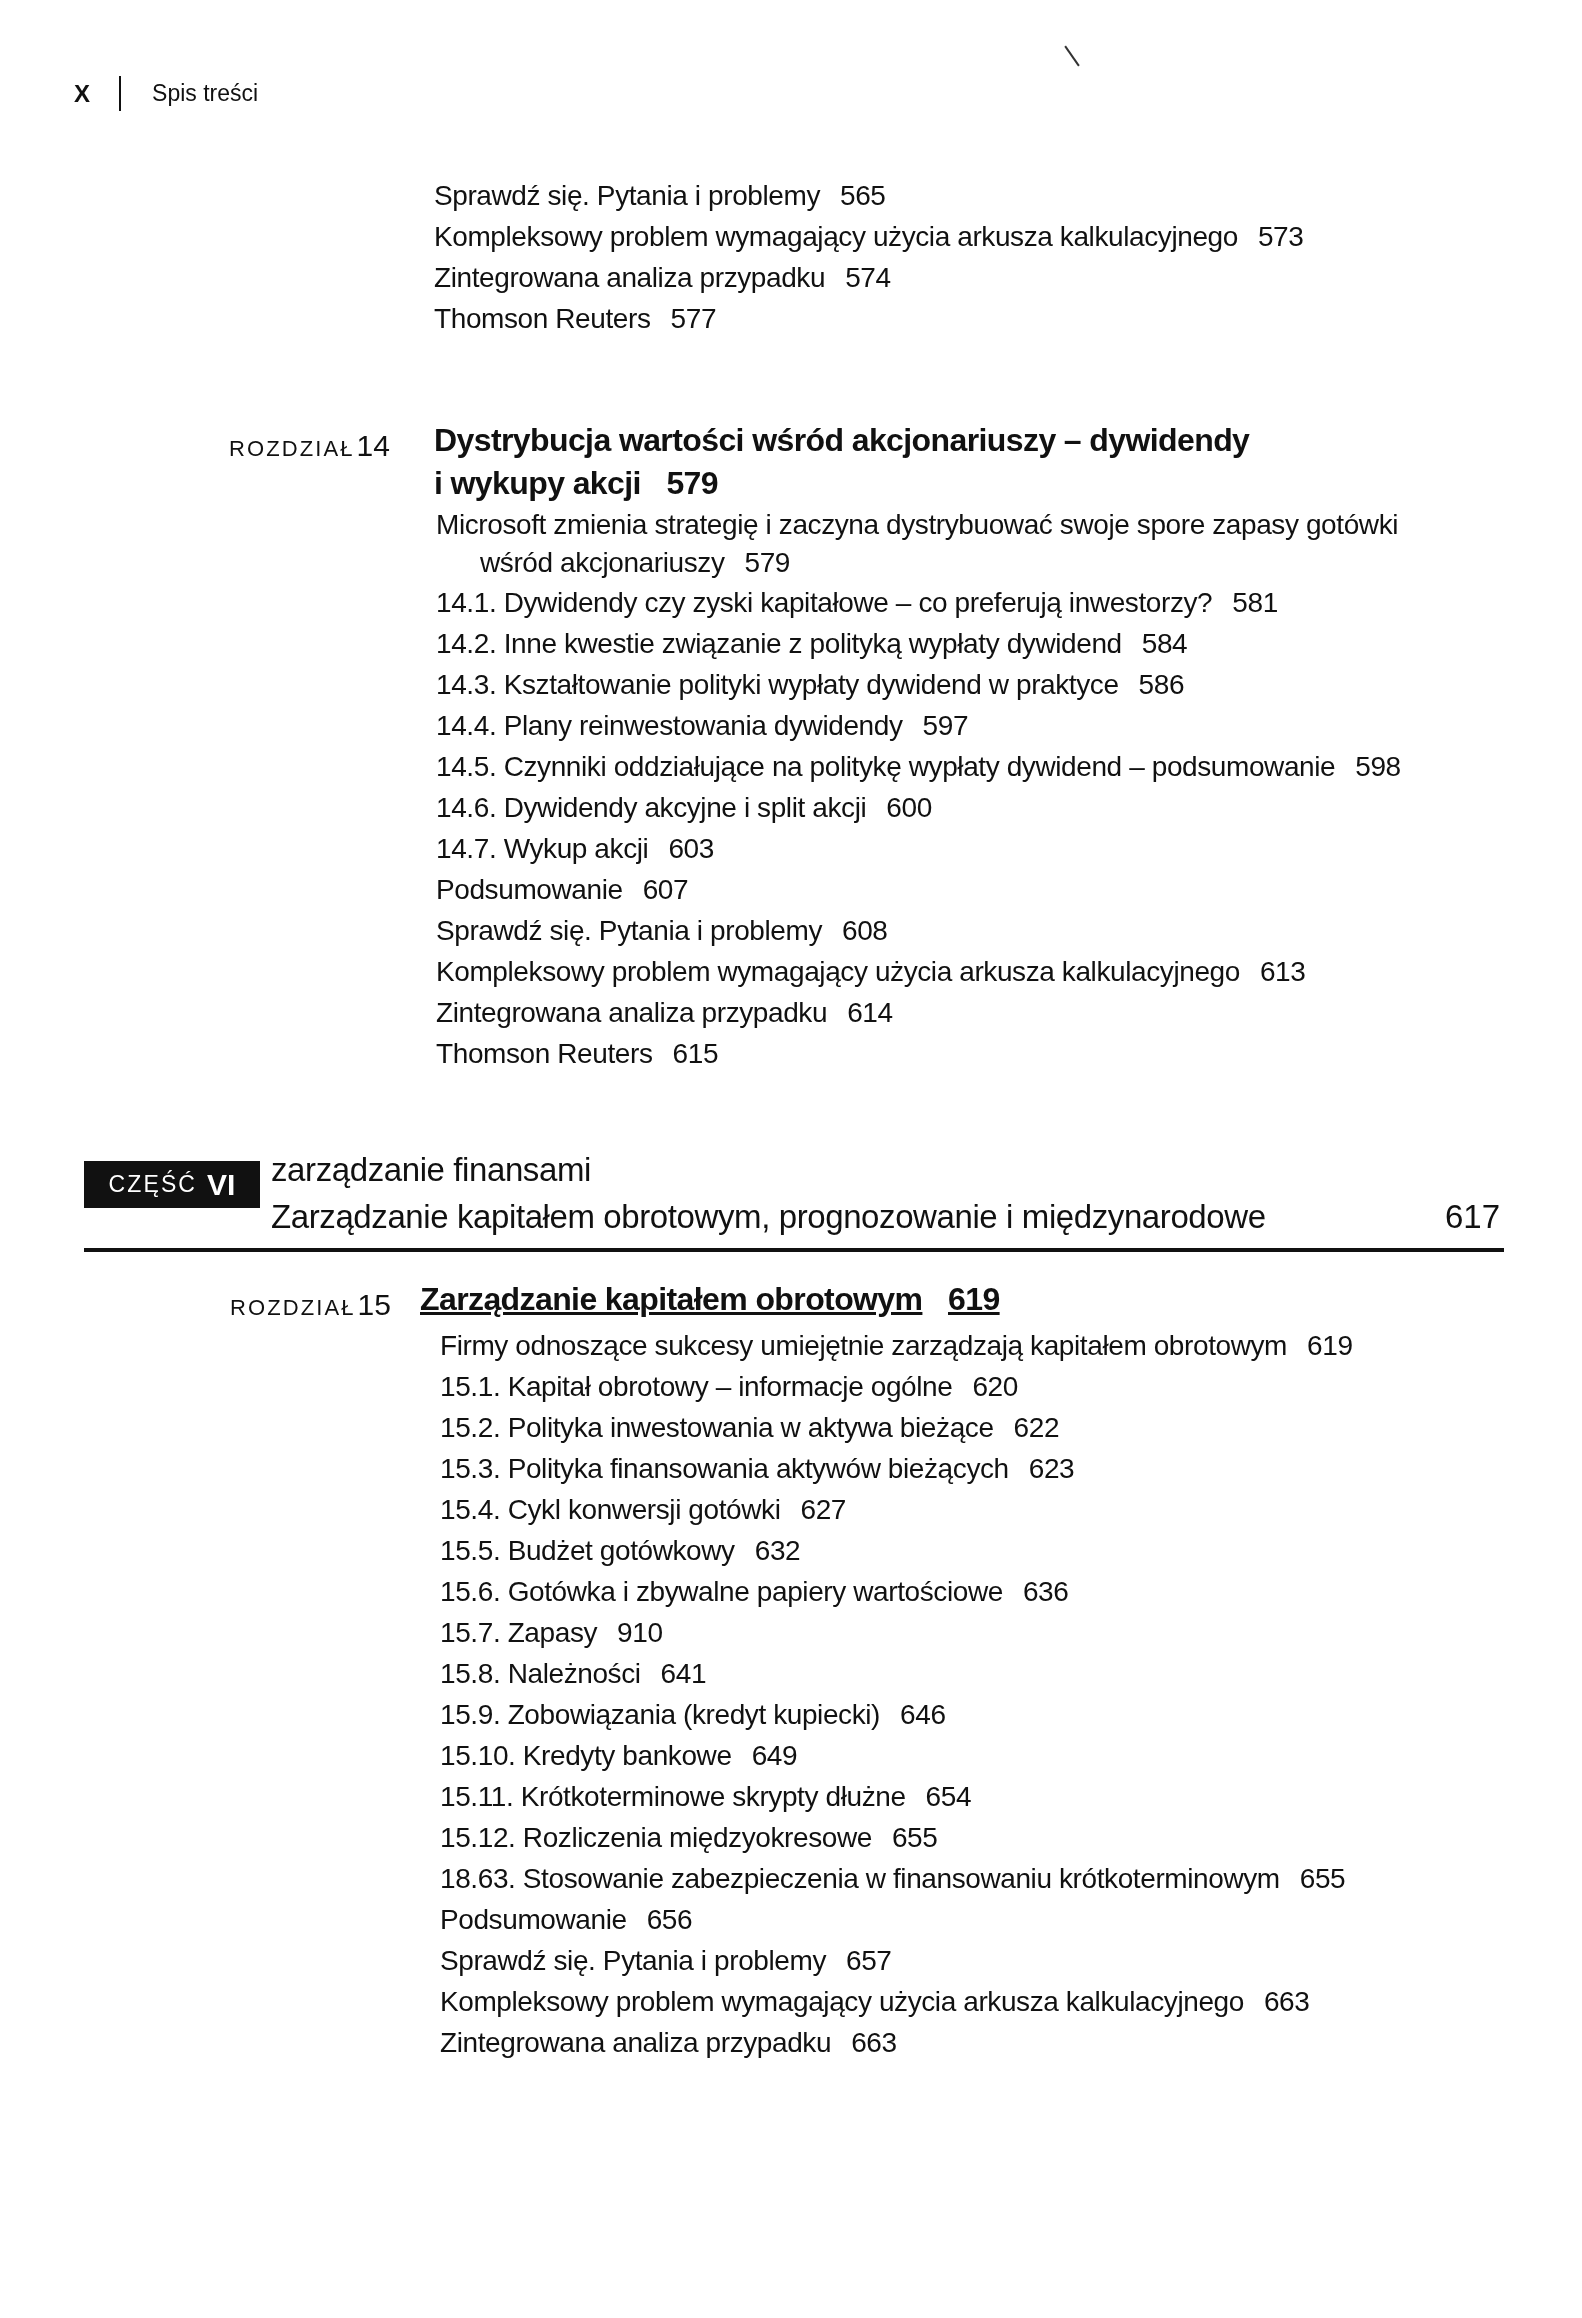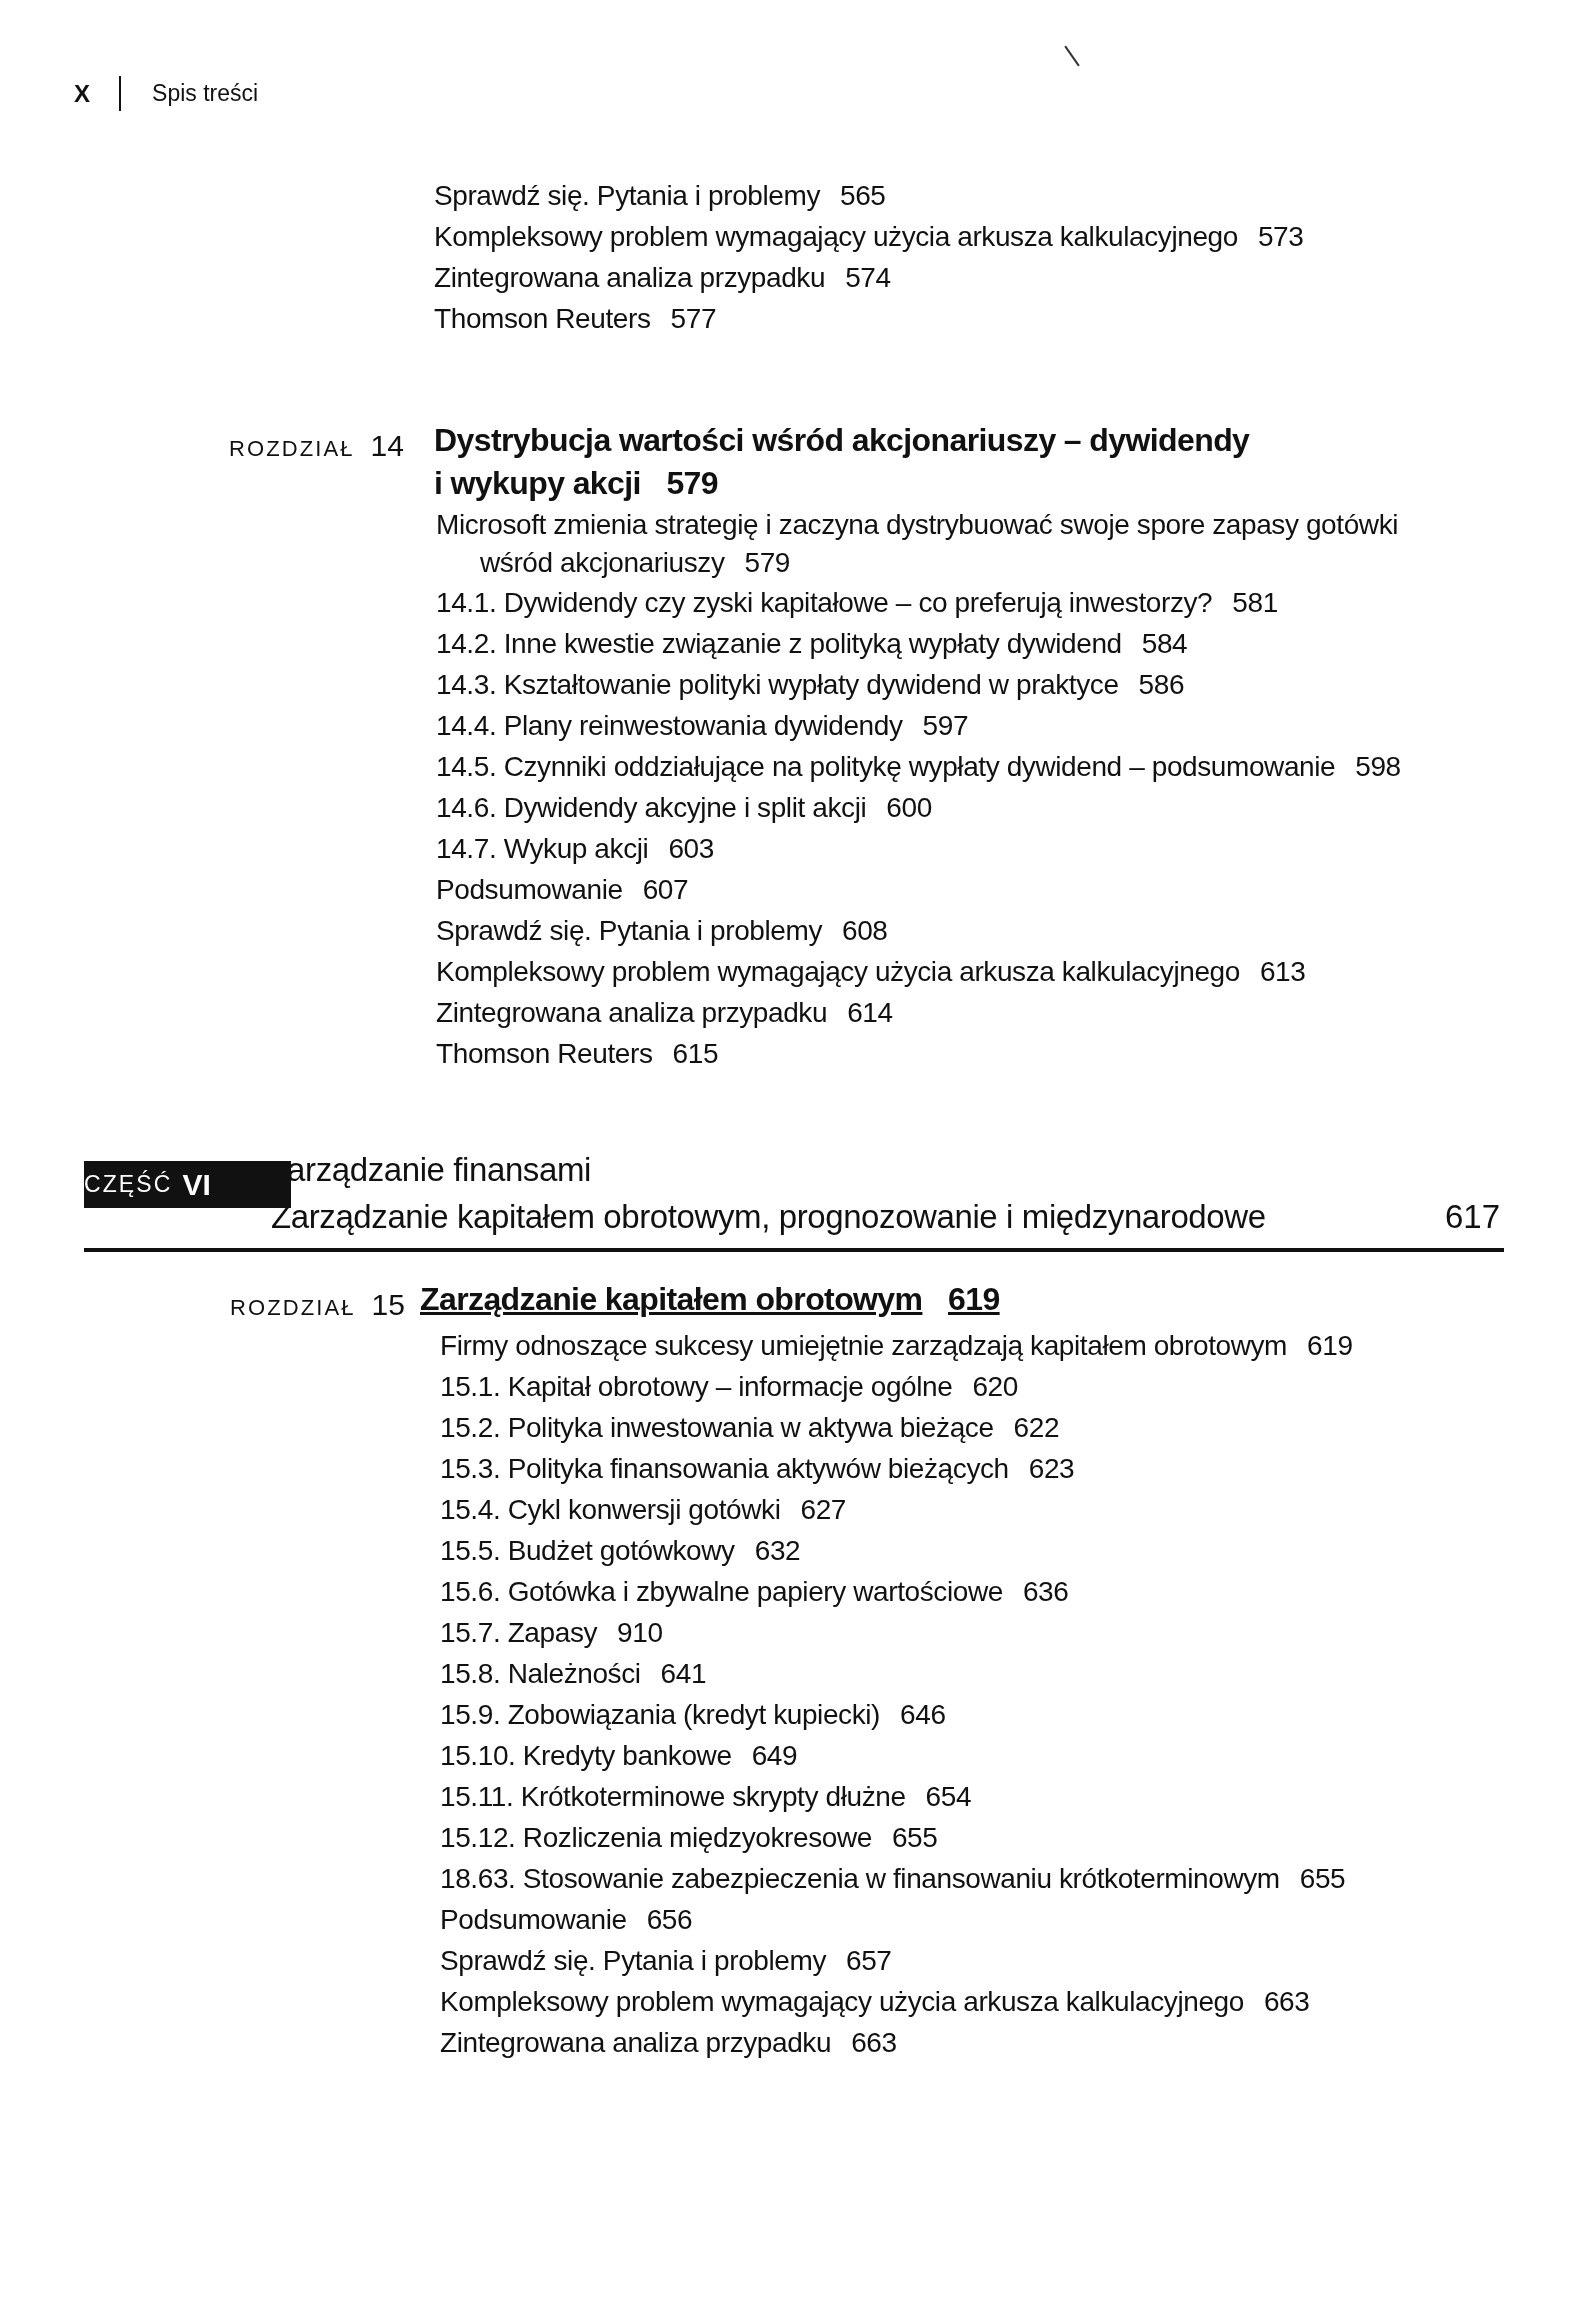--- a/index.html
+++ b/index.html
@@ -8,26 +8,26 @@
       font-family: "Liberation Sans", "DejaVu Sans", sans-serif; color: #111111;
     }
     .abs { position: absolute; white-space: nowrap; }
     .running-head { top: 77px; left: 74px; height: 33px; display: flex; align-items: center; }
     .rh-num { font-size: 24px; font-weight: bold; width: 28px; }
     .rh-bar { width: 2.1px; height: 35px; background: #111; margin: 0 31px 0 17px; }
     .rh-title { font-size: 23px; }
     .entry { font-size: 28px; line-height: 41px; letter-spacing: -0.4px; }
     .entry .pg { margin-left: 20px; }
     .chap-label { font-size: 22px; letter-spacing: 2.1px; font-weight: normal; }
-    .chap-num { font-size: 30px; margin-left: 16px; letter-spacing: 0; }
+    .chap-num { font-size: 30px; margin-left: 2px; letter-spacing: 0; }
     .chap-title { font-size: 32px; font-weight: bold; line-height: 43px; letter-spacing: -0.6px; }
     .chap-title .pg { margin-left: 25.6px; }
     .part-box {
-      position: absolute; left: 84px; top: 1161px; width: 207px; height: 47px;
-      background: #111111; color: #ffffff; display: flex; align-items: center; justify-content: flex-start;
+      position: absolute; left: 84px; top: 1161px; width: 176px; height: 47px;
+      background: #111111; color: #ffffff; display: flex; align-items: center; justify-content: center;
     }
     .part-box .lbl { font-size: 23px; letter-spacing: 2.1px; }
     .part-box .num { font-size: 30px; font-weight: bold; margin-left: 10px; }
     .part-title { font-size: 33px; line-height: 47px; letter-spacing: -0.4px; }
     .part-rule { position: absolute; left: 84px; top: 1248px; width: 1420px; height: 3.5px; background: #111; }
     .part-page { font-size: 33px; }
     .scan-mark { position: absolute; background: #333; }
   </style>
 </head>
 <body>

